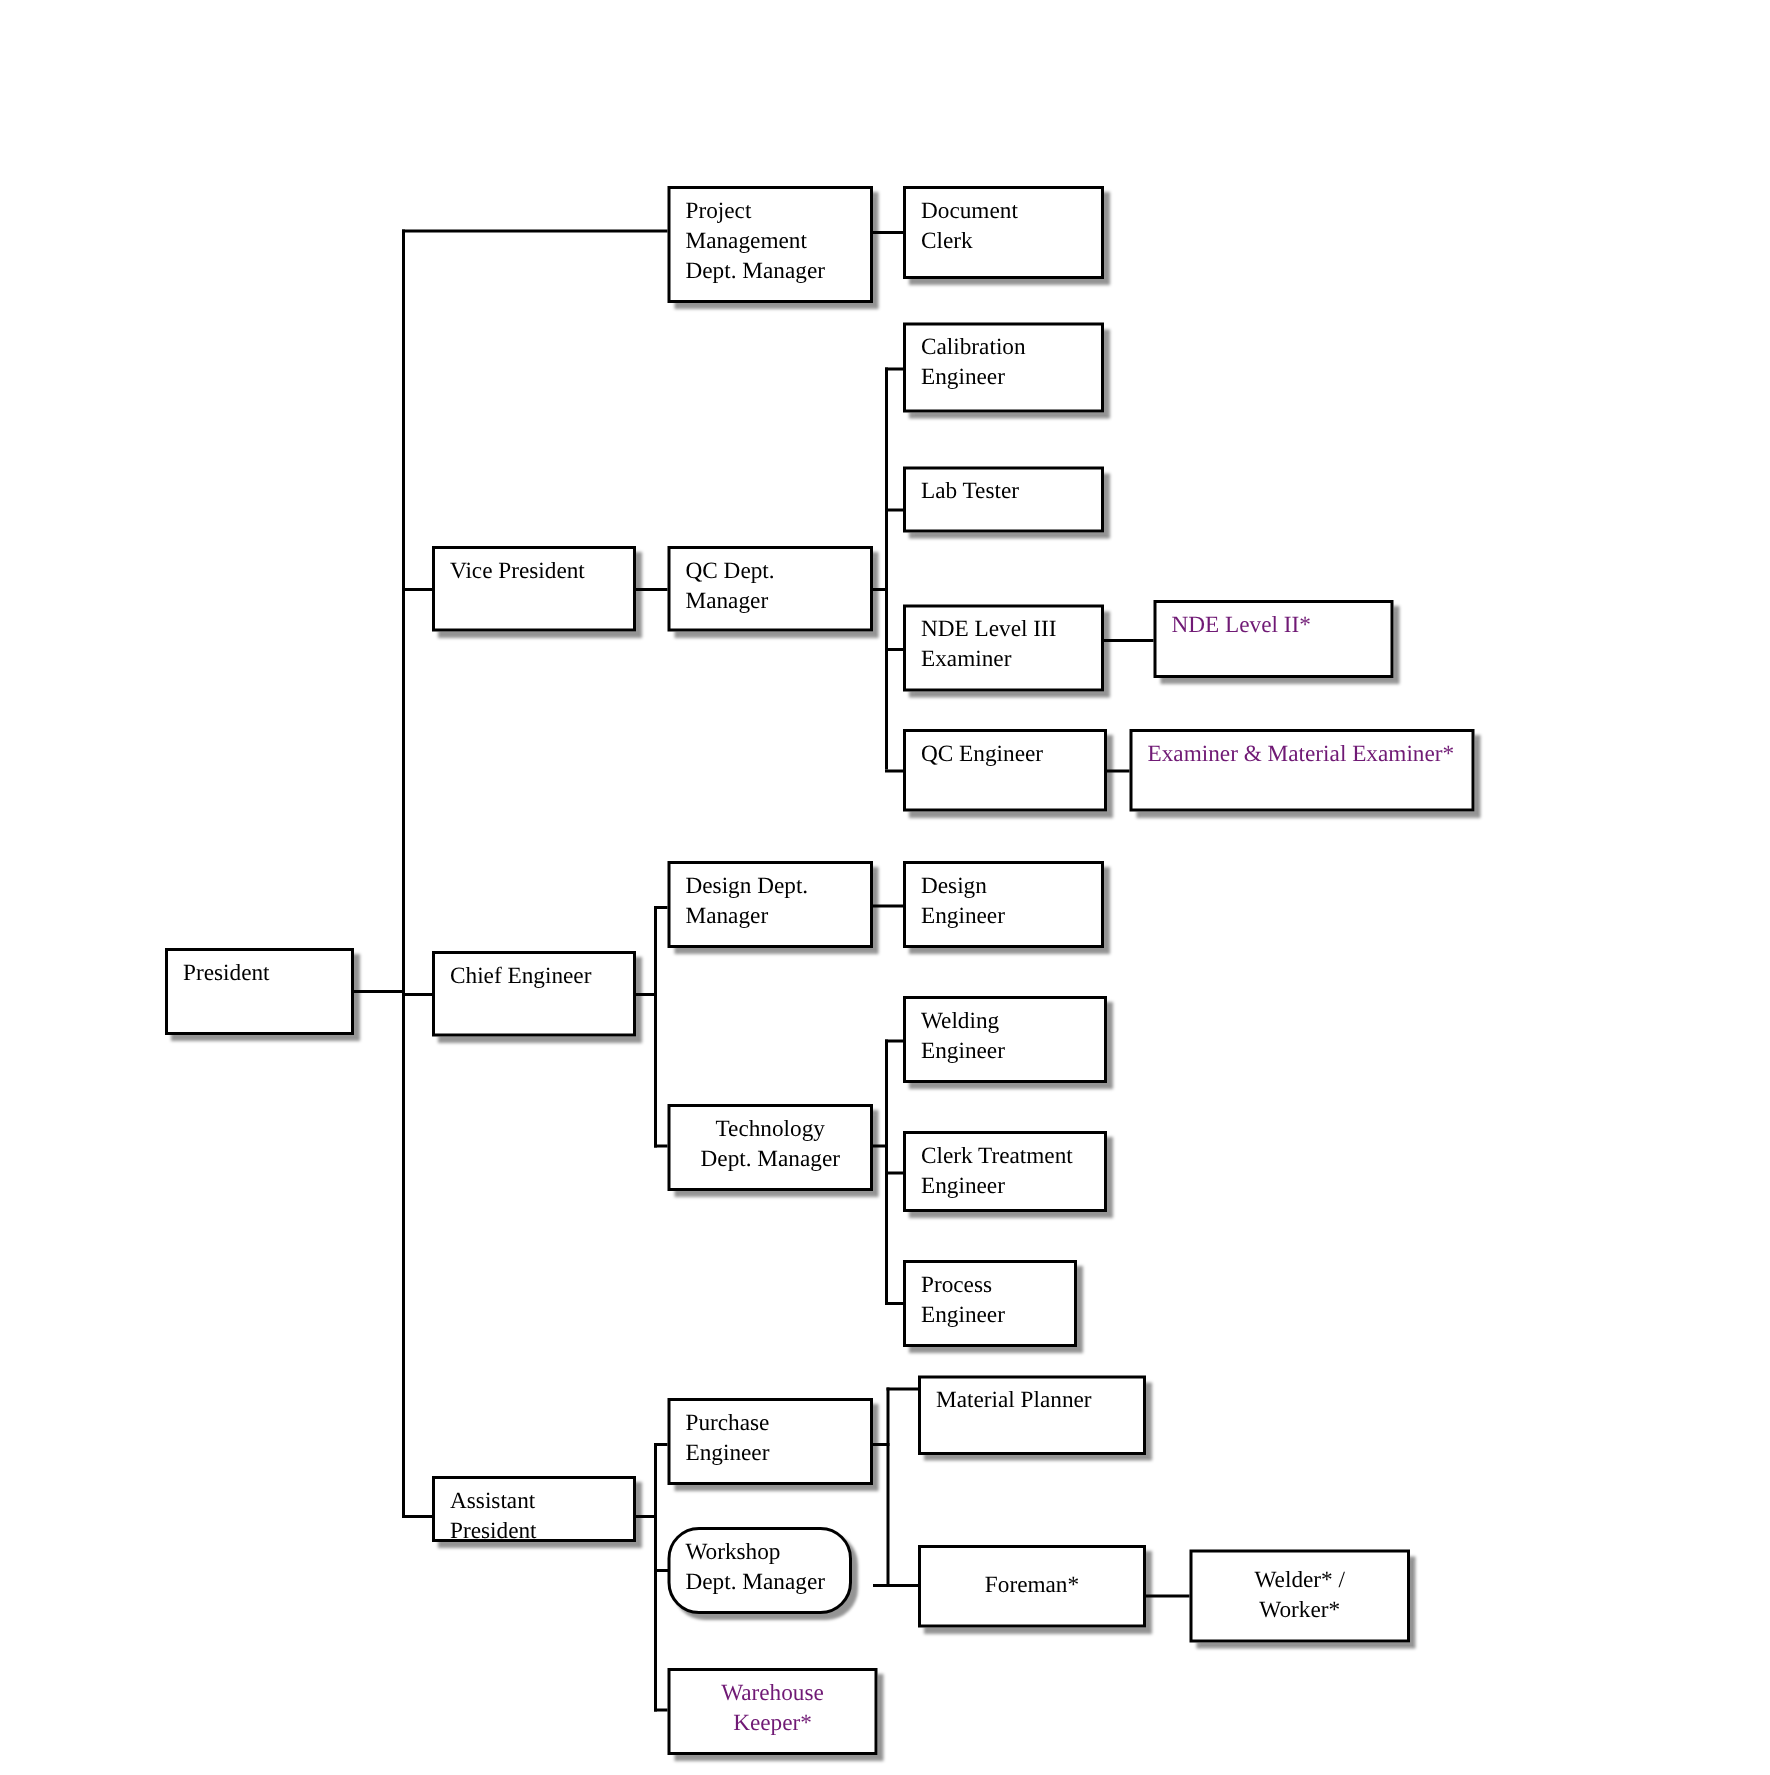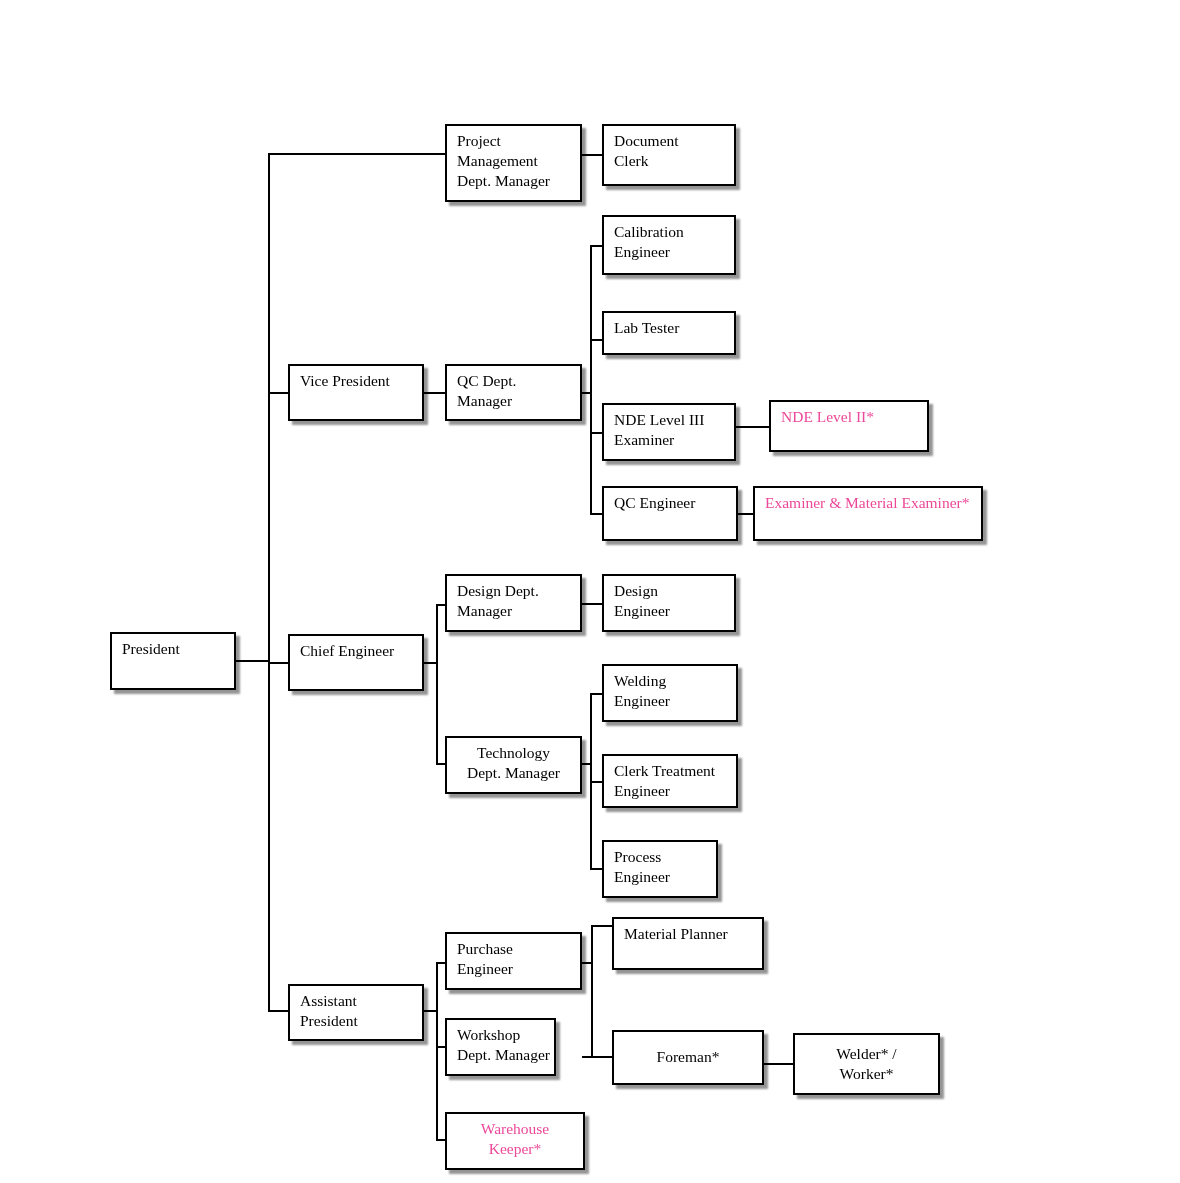--- a/index.html
+++ b/index.html
@@ -34,21 +34,21 @@
     background: #ffffff;
     border: 2px solid #000000;
     box-shadow: 4px 4px 2px rgba(0,0,0,0.42);
     font-size: 15.5px;
     line-height: 1.30;
     color: #000000;
     padding: 5px 0 0 10px;
     white-space: pre-line;
     z-index: 5;
   }
-  .node.red { color: #ec4899; }
+  .node.red { color: #701a75; }
   .node.center {
     text-align: center;
     padding-left: 0;
     padding-right: 0;
   }
   .node.vcenter {
     display: flex;
     align-items: center;
     justify-content: center;
     padding: 0 4px;
@@ -119,40 +119,40 @@
   <div class="conn h" style="left:591px; top:1056px; width:23px;"></div>
 
   <div class="conn h" style="left:764px; top:1063px; width:31px;"></div>
 
   <div class="node" style="left:110px; top:632px; width:126px; height:58px;">President</div>
 
   <div class="node" style="left:288px; top:364px; width:136px; height:57px;">Vice President</div>
 
   <div class="node" style="left:288px; top:634px; width:136px; height:57px;">Chief Engineer</div>
 
-  <div class="node" style="left:288px; top:984px; width:136px; height:57px;">Assistant
+  <div class="node" style="left:288px; top:984px; width:136px; height:44px;">Assistant
 President</div>
 
   <div class="node" style="left:445px; top:124px; width:137px; height:78px;">Project
 Management
 Dept. Manager</div>
 
   <div class="node" style="left:445px; top:364px; width:137px; height:57px;">QC Dept.
 Manager</div>
 
   <div class="node" style="left:445px; top:574px; width:137px; height:58px;">Design Dept.
 Manager</div>
 
   <div class="node center" style="left:445px; top:736px; width:137px; height:58px;">Technology
 Dept. Manager</div>
 
   <div class="node" style="left:445px; top:932px; width:137px; height:58px;">Purchase
 Engineer</div>
 
-  <div class="node" style="left:445px; top:1018px; width:111px; height:58px;">Workshop
+  <div class="node" style="left:445px; top:1018px; width:123px; height:58px;border-radius:21px;">Workshop
 Dept. Manager</div>
 
   <div class="node center red" style="left:445px; top:1112px; width:140px; height:58px;">Warehouse
 Keeper*</div>
 
   <div class="node" style="left:602px; top:124px; width:134px; height:62px;">Document
 Clerk</div>
 
   <div class="node" style="left:602px; top:215px; width:134px; height:60px;">Calibration
 Engineer</div>

